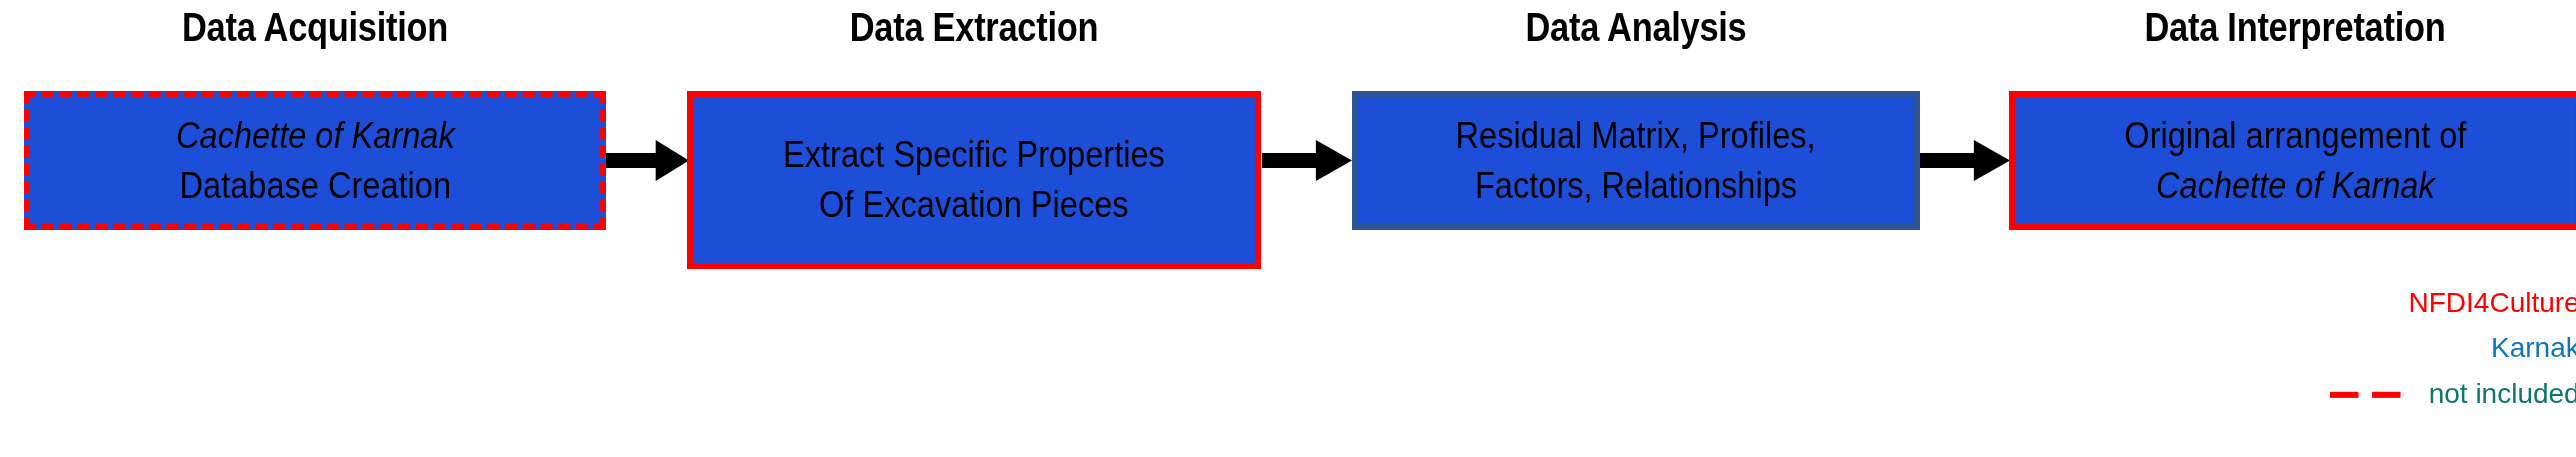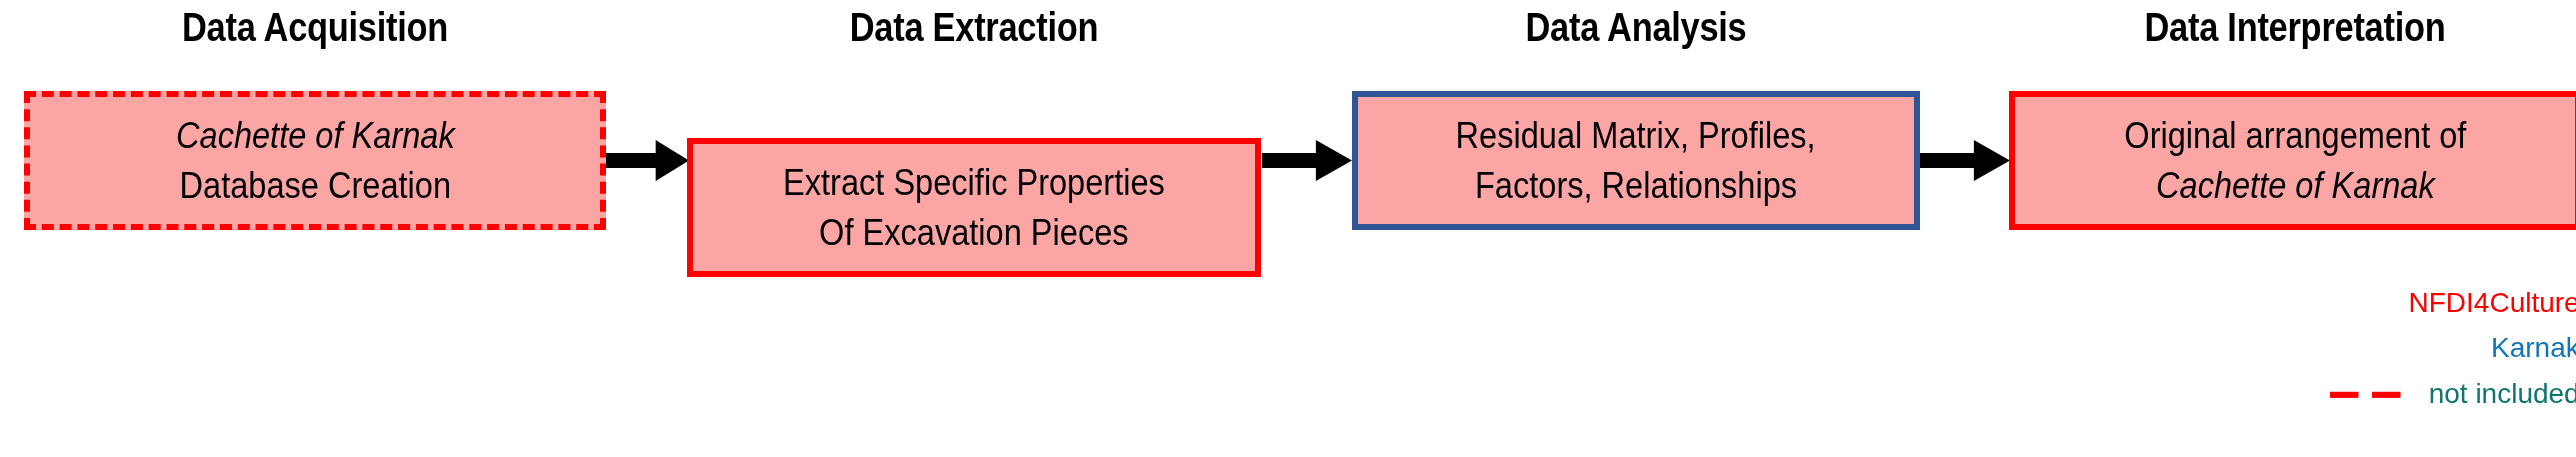--- a/index.html
+++ b/index.html
@@ -34,21 +34,21 @@
     font-family: "Liberation Sans Narrow", "Liberation Sans", sans-serif;
     transform: scaleX(0.86);
     white-space: nowrap;
     letter-spacing: -0.3px;
   }
 
   
   .stage-box {
     position: absolute;
     box-sizing: border-box;
-    background: #fca5a5;
+    background: #1d4ed8;
     display: flex;
     flex-direction: column;
     align-items: center;
     justify-content: center;
   }
   .stage-box.solid-red   { border: 6.1px solid #FF0000; }
   .stage-box.solid-blue  { border: 6.1px solid #2E5596; align-items: center; }
   .stage-box.dashed-red  { border: 6.1px dashed #FF0000; }
 
   .box-line {
@@ -103,21 +103,21 @@
     <div class="box-line italic">Cachette of Karnak</div>
     <div class="box-line">Database Creation</div>
   </div>
 
   <svg class="arrow" style="left:590px; top:140px; width:83px;" viewBox="0 0 122 60" preserveAspectRatio="none">
     <polygon points="0,19 73,19 73,0 122,30 73,60 73,41 0,41" fill="#000000"></polygon>
   </svg>
 
   <div class="stage-title" style="left:671px; top:5.5px; width:574px;">Data Extraction</div>
 
-  <div class="stage-box solid-red" style="left:671px; top:91px; width:574px; height:139px;margin-top:47px;">
+  <div class="stage-box solid-red" style="left:671px; top:91px; width:574px; height:178px;">
     <div class="box-line">Extract Specific Properties</div>
     <div class="box-line">Of Excavation Pieces</div>
   </div>
 
   <svg class="arrow" style="left:1246px; top:140px; width:90px;" viewBox="0 0 132 60" preserveAspectRatio="none">
     <polygon points="0,19 79,19 79,0 132,30 79,60 79,41 0,41" fill="#000000"></polygon>
   </svg>
 
   <div class="stage-title" style="left:1336px; top:5.5px; width:568px;">Data Analysis</div>
 

